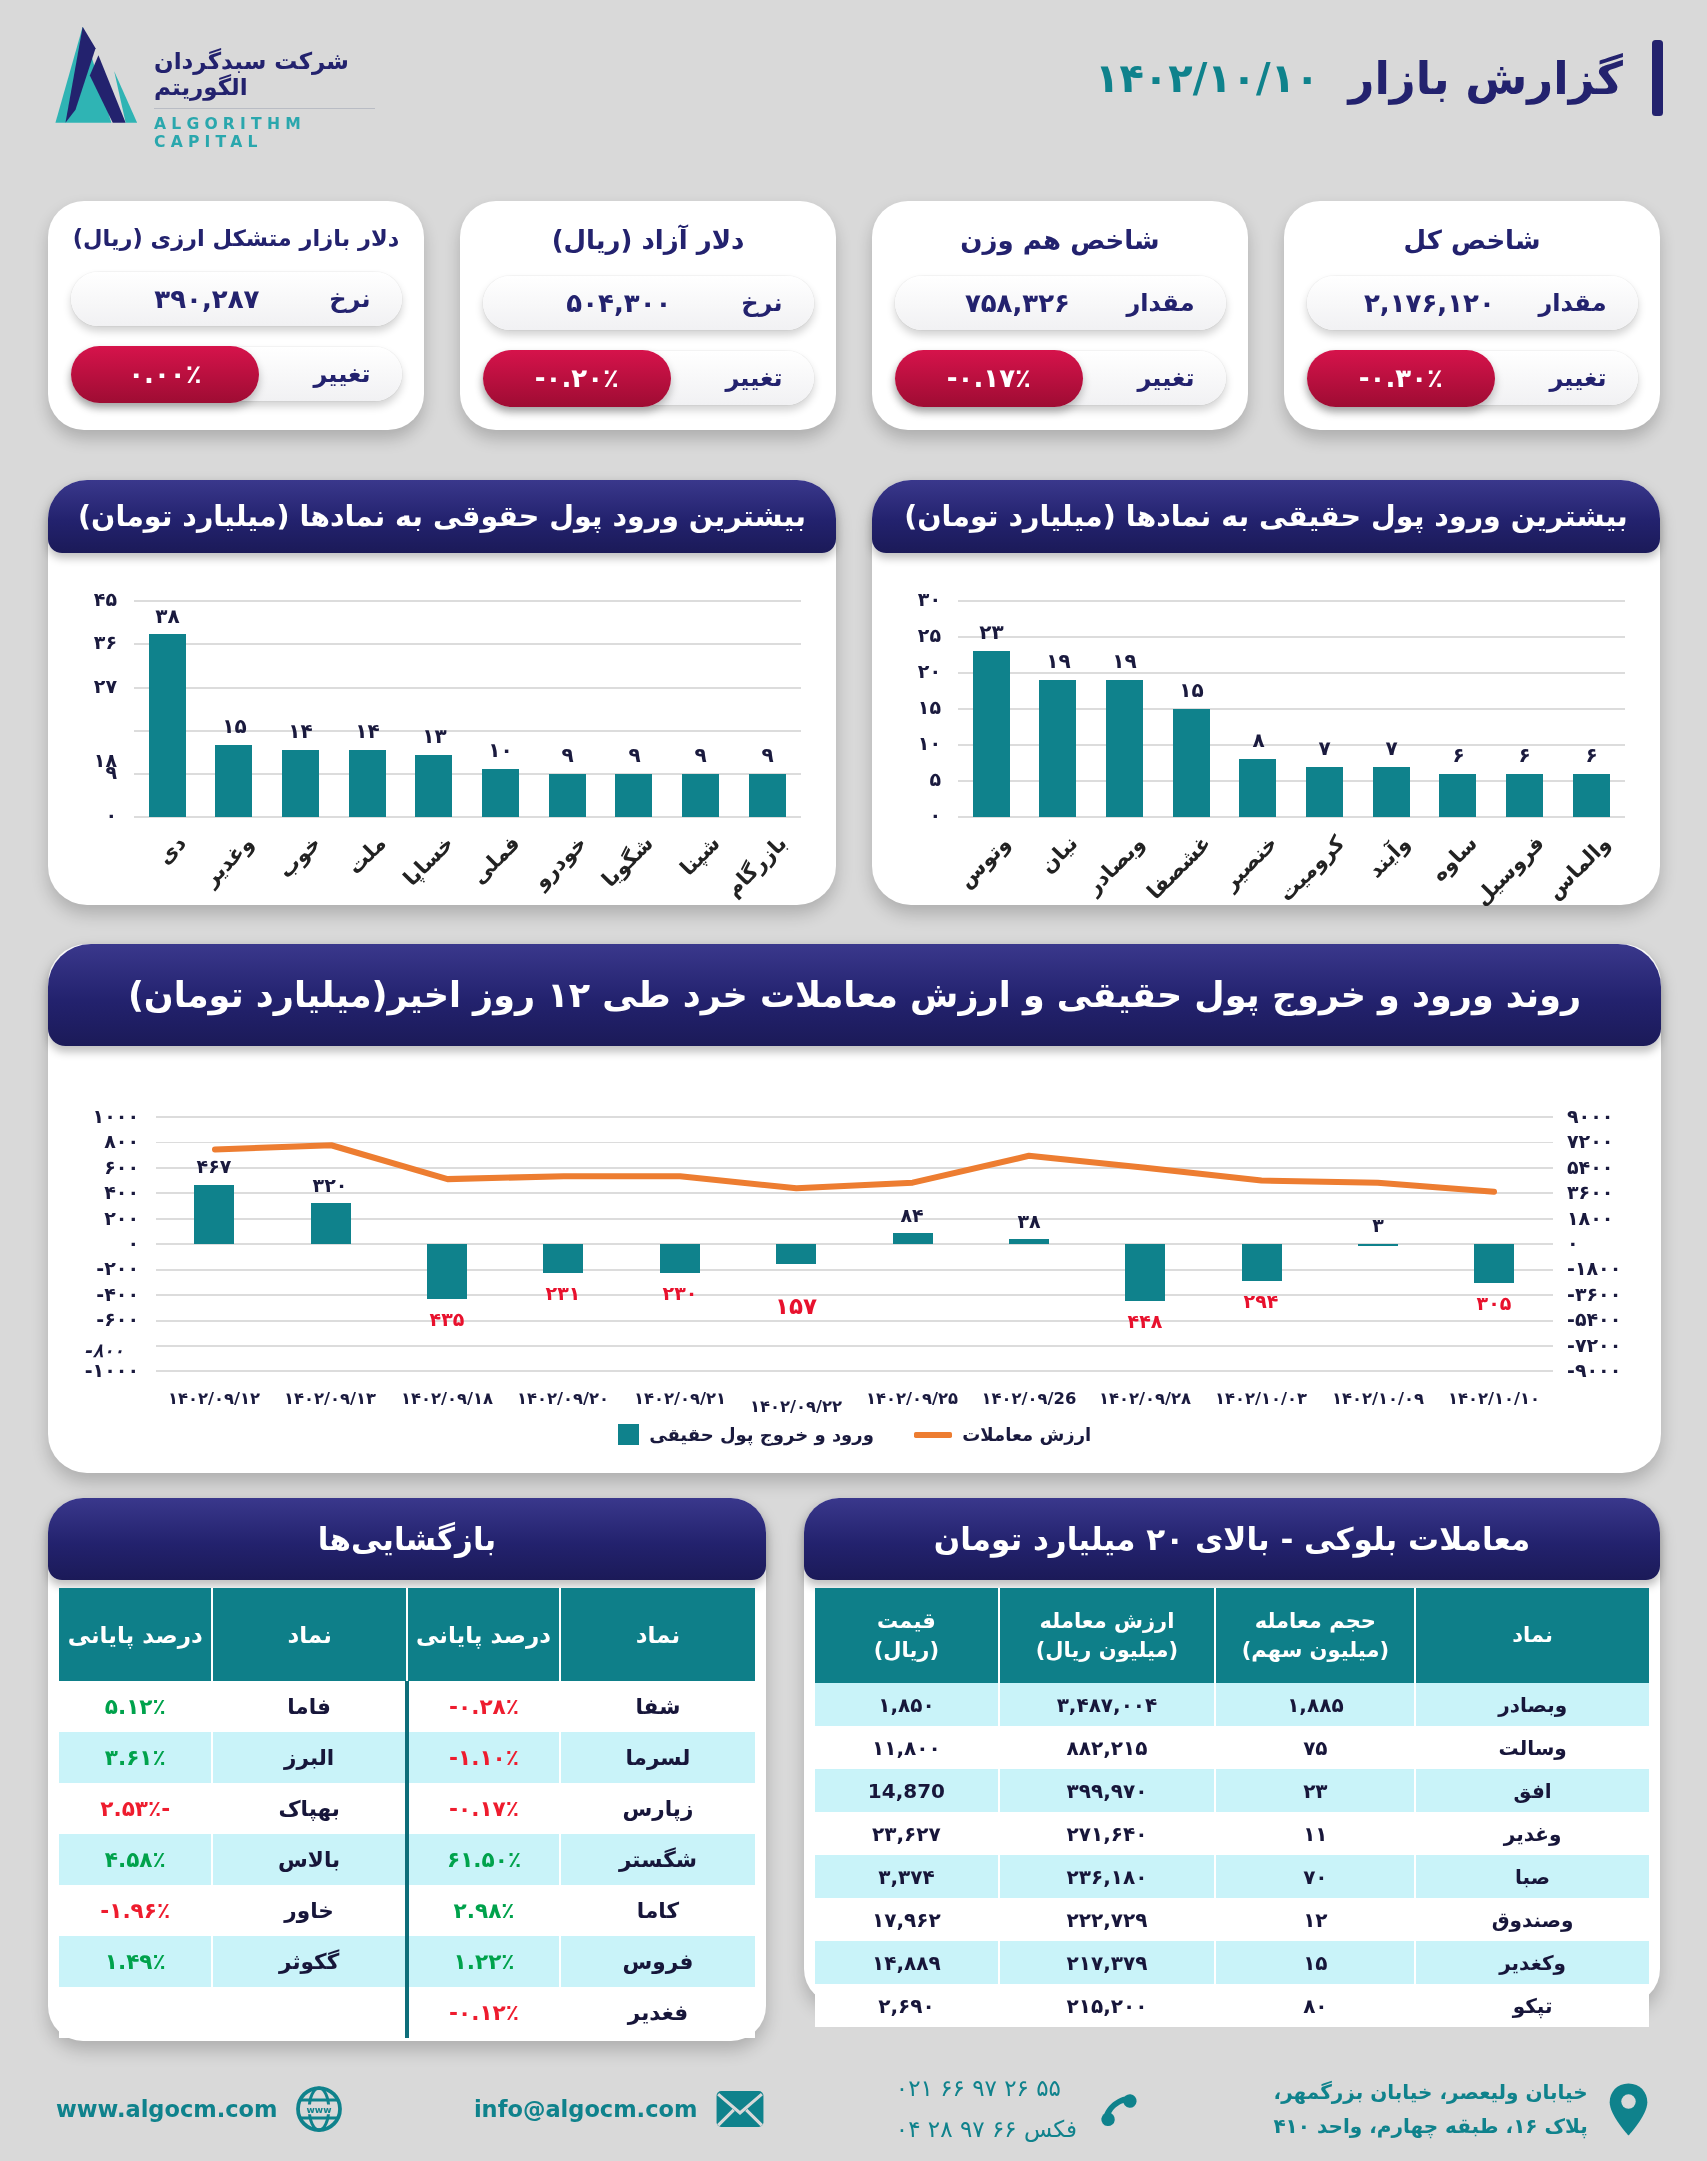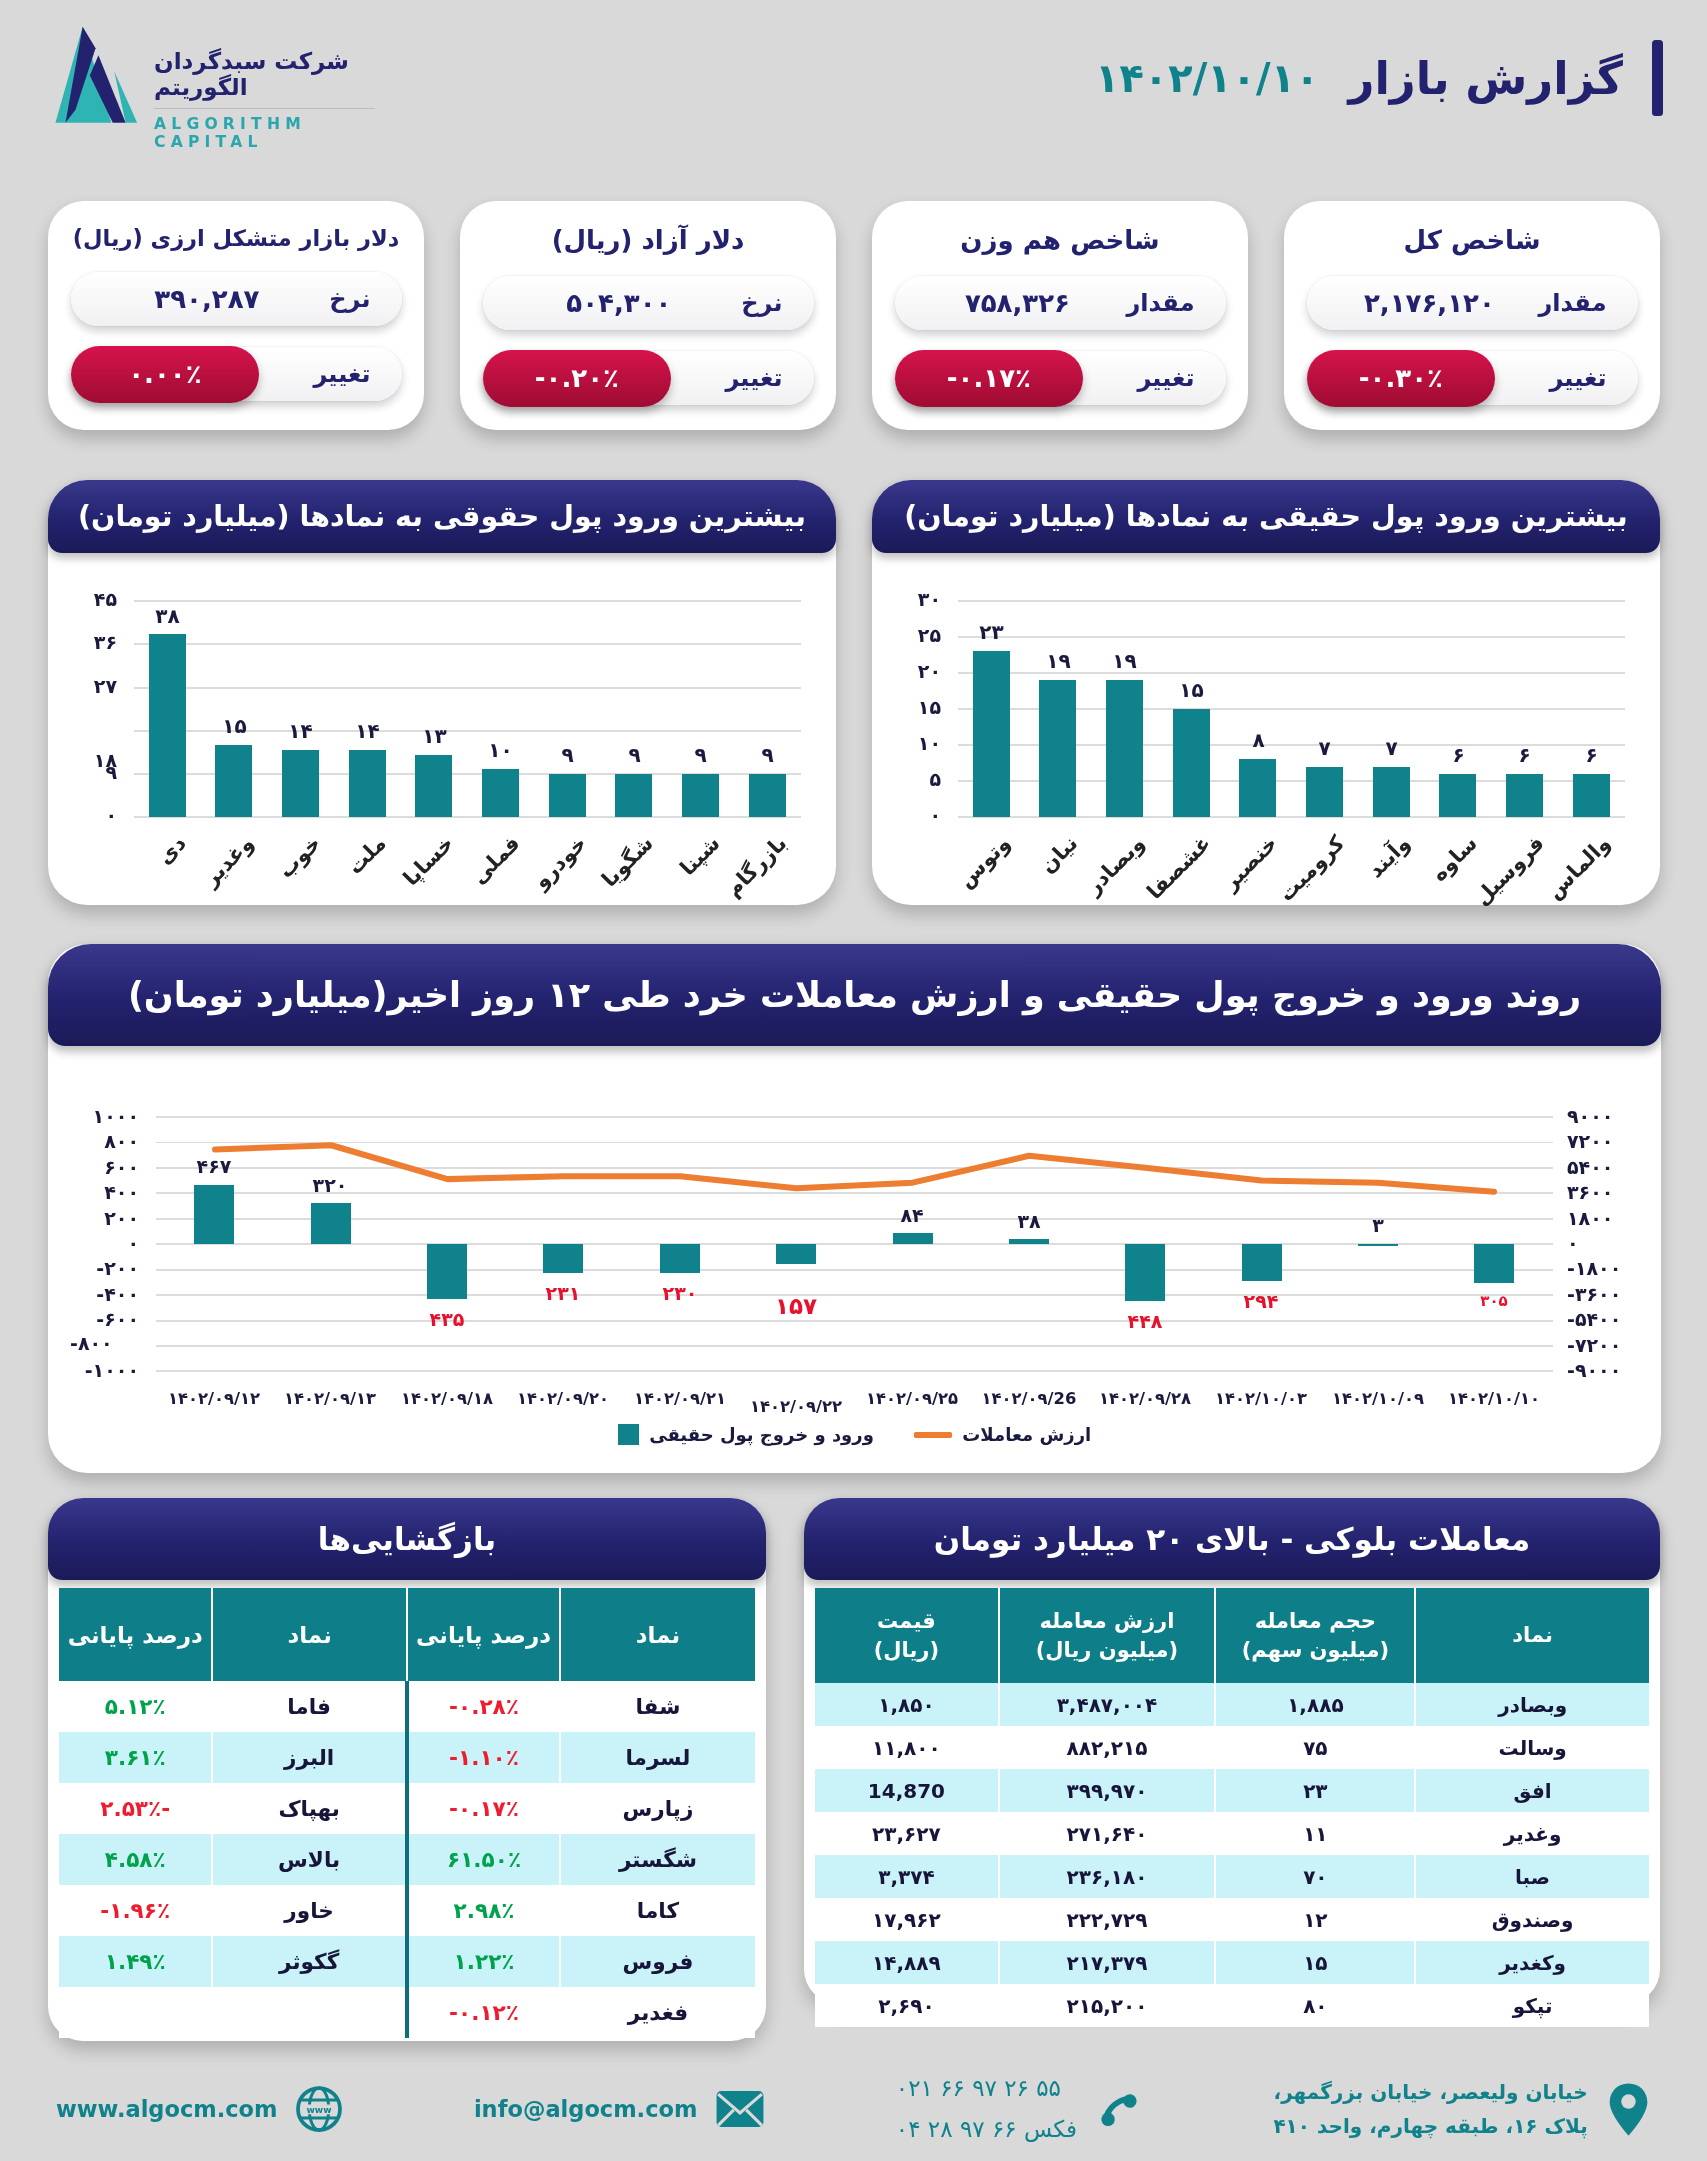--- a/index.html
+++ b/index.html
@@ -299,21 +299,21 @@
         <div class="gridline" style="top: 152px;"></div>
         <div class="ytick" style="left: -86px; width: 69px; text-align: right; top: 140px;">-۲۰۰</div>
         <div class="ytick" style="right: -90px; width: 76px; text-align: left; top: 140px;">-۱۸۰۰</div>
         <div class="gridline" style="top: 177px;"></div>
         <div class="ytick" style="left: -86px; width: 69px; text-align: right; top: 166px;">-۴۰۰</div>
         <div class="ytick" style="right: -90px; width: 76px; text-align: left; top: 166px;">-۳۶۰۰</div>
         <div class="gridline" style="top: 203px;"></div>
         <div class="ytick" style="left: -86px; width: 69px; text-align: right; top: 191px;">-۶۰۰</div>
         <div class="ytick" style="right: -90px; width: 76px; text-align: left; top: 191px;">-۵۴۰۰</div>
         <div class="gridline" style="top: 228px;"></div>
-        <div class="ytick" style="left: -86px; width: 69px; text-align: left; top: 215px;">-۸۰۰</div>
+        <div class="ytick" style="left: -86px; width: 69px; text-align: center; top: 222px; font-style: italic;">-۸۰۰</div>
         <div class="ytick" style="right: -90px; width: 76px; text-align: left; top: 217px;">-۷۲۰۰</div>
         <div class="gridline" style="top: 253px;"></div>
         <div class="ytick" style="left: -86px; width: 69px; text-align: right; top: 242px;">-۱۰۰۰</div>
         <div class="ytick" style="right: -90px; width: 76px; text-align: left; top: 242px;">-۹۰۰۰</div>
         <div class="bar" style="left: 38px; top: 68px; width: 40px; height: 59px; background: rgb(15, 130, 140);"></div>
         <div class="bar-val" style="left: 0px; width: 116px; top: 38px; font-size: 19px;">۴۶۷</div>
         <div class="xdate" style="left: 0px; width: 116px; top: 272px;">۱۴۰۲/۰۹/۱۲</div>
         <div class="bar" style="left: 155px; top: 86px; width: 40px; height: 41px; background: rgb(15, 130, 140);"></div>
         <div class="bar-val" style="left: 116px; width: 116px; top: 57px; font-size: 19px;">۳۲۰</div>
         <div class="xdate" style="left: 116px; width: 116px; top: 272px;">۱۴۰۲/۰۹/۱۳</div>
@@ -338,21 +338,21 @@
         <div class="bar" style="left: 969px; top: 127px; width: 40px; height: 57px; background: rgb(15, 130, 140);"></div>
         <div class="bar-val neg" style="left: 931px; width: 116px; top: 193px; font-size: 19px;">۴۴۸</div>
         <div class="xdate" style="left: 931px; width: 116px; top: 272px;">۱۴۰۲/۰۹/۲۸</div>
         <div class="bar" style="left: 1086px; top: 127px; width: 40px; height: 37px; background: rgb(15, 130, 140);"></div>
         <div class="bar-val neg" style="left: 1047px; width: 116px; top: 173px; font-size: 19px;">۲۹۴</div>
         <div class="xdate" style="left: 1047px; width: 116px; top: 272px;">۱۴۰۲/۱۰/۰۳</div>
         <div class="bar" style="left: 1202px; top: 127px; width: 40px; height: 1.7px; background: rgb(15, 130, 140);"></div>
         <div class="bar-val" style="left: 1164px; width: 116px; top: 97px; font-size: 19px;">۳</div>
         <div class="xdate" style="left: 1164px; width: 116px; top: 272px;">۱۴۰۲/۱۰/۰۹</div>
         <div class="bar" style="left: 1318px; top: 127px; width: 40px; height: 39px; background: rgb(15, 130, 140);"></div>
-        <div class="bar-val neg" style="left: 1280px; width: 116px; top: 175px; font-size: 15px;">۳۰۵</div>
+        <div class="bar-val neg" style="left: 1280px; width: 116px; top: 175px; font-size: 19px;">۳۰۵</div>
         <div class="xdate" style="left: 1280px; width: 116px; top: 272px;">۱۴۰۲/۱۰/۱۰</div>
         <svg class="linesvg" width="1397" height="254" viewBox="0 0 1615 294">
           <polyline points="67.29166666666667,37.6 201.875,32.7 336.45833333333337,71.9 471.0416666666667,68.6 605.625,68.6 740.2083333333334,82.5 874.7916666666666,76.0 1009.375,44.9 1143.9583333333335,58.8 1278.5416666666667,73.5 1413.1250000000002,76.0 1547.7083333333335,86.6" fill="none" stroke="#ed7d31" stroke-width="7" stroke-linejoin="round" stroke-linecap="round"></polyline>
         </svg>
       </div>
     <div class="legend" style="top:480px;">
       <div class="leg-item">
         <span>ارزش معاملات</span>
         <span class="leg-dash"></span>
       </div>

